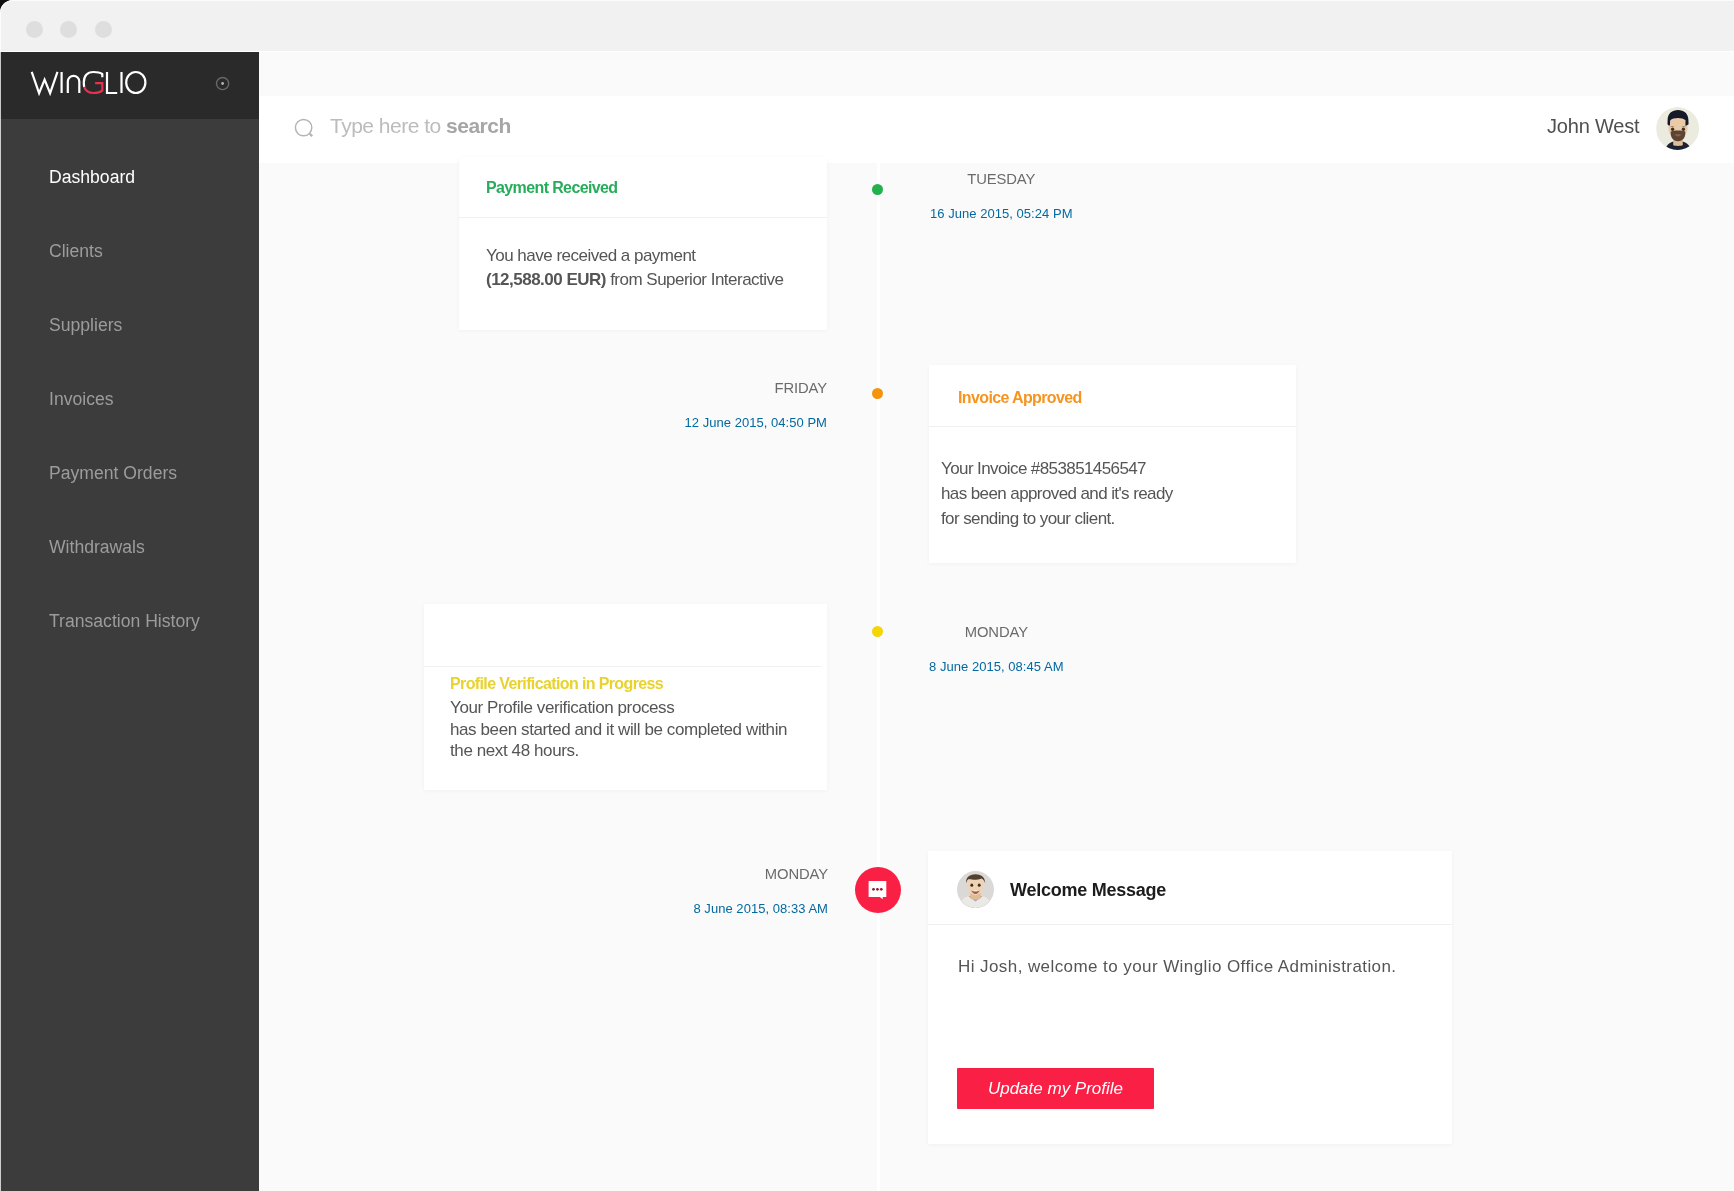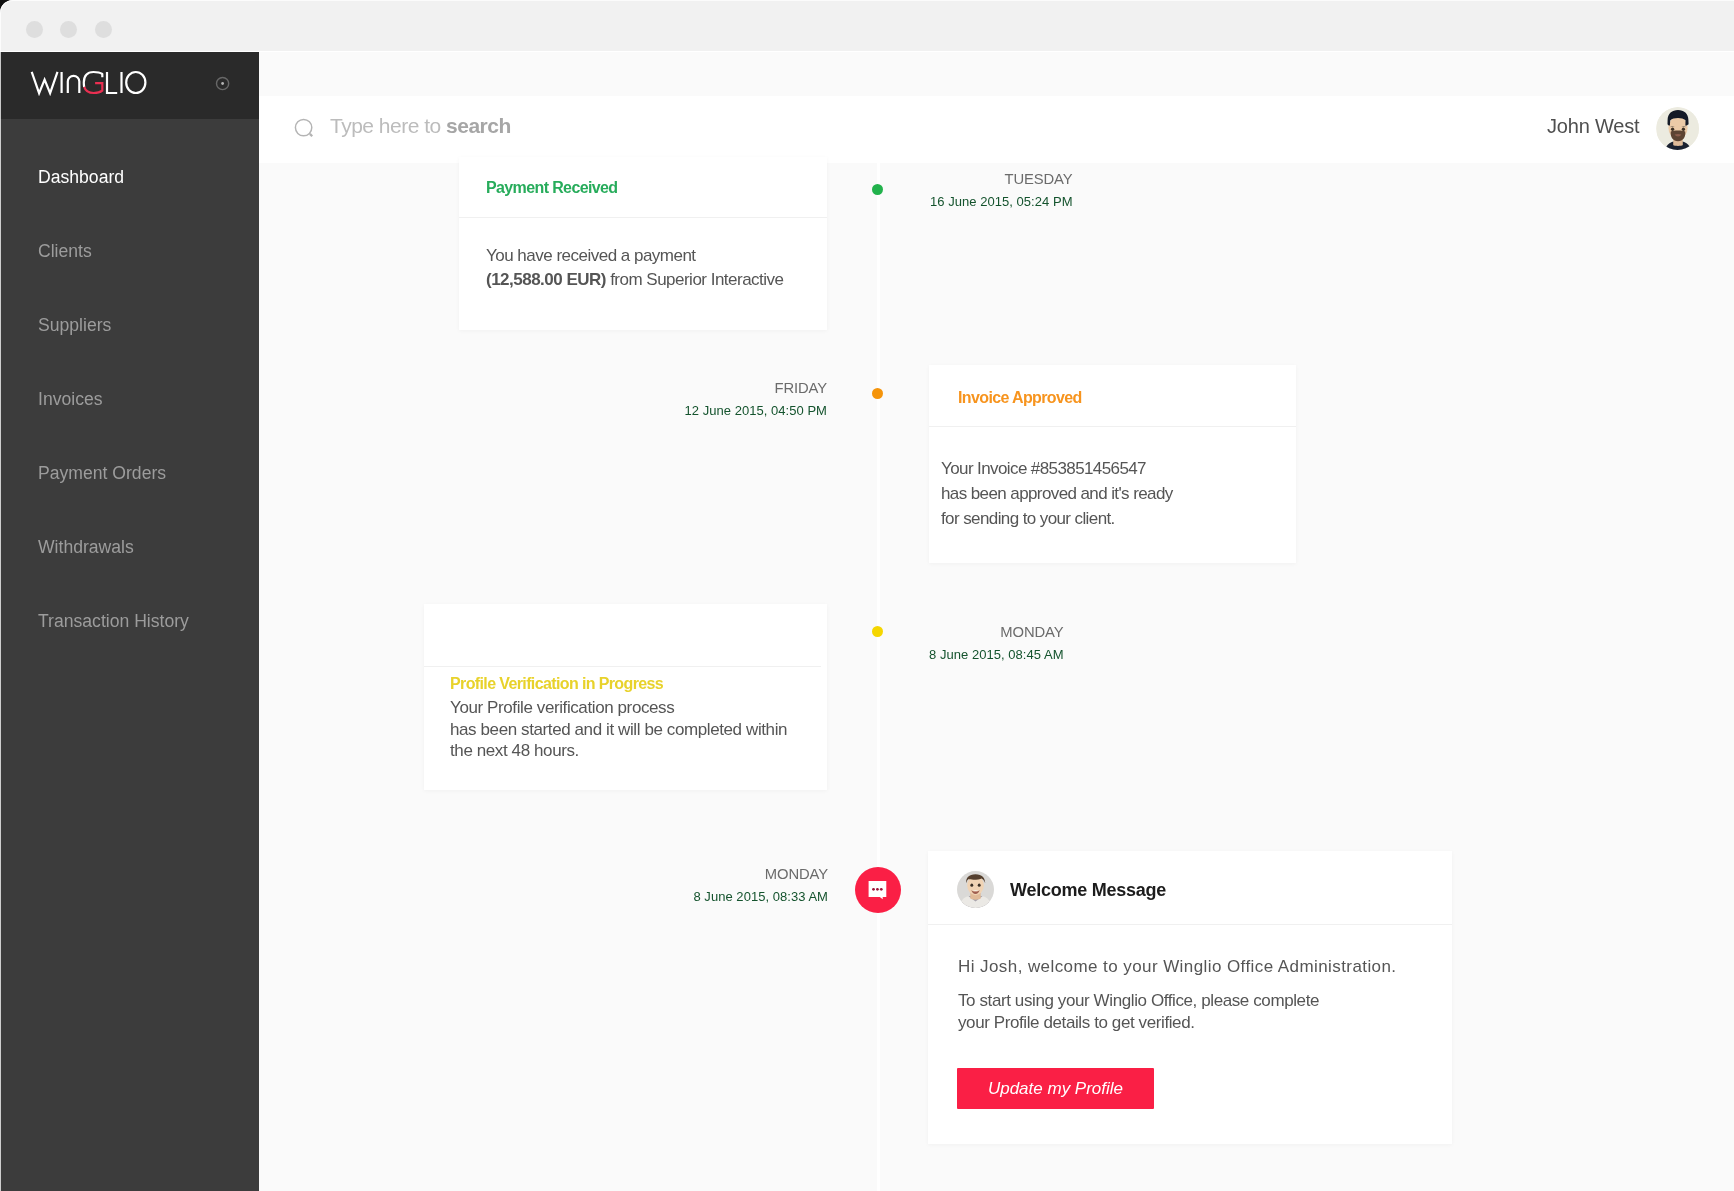--- a/index.html
+++ b/index.html
@@ -14,21 +14,21 @@
   .tl-dot { position:absolute; top:21px; width:17px; height:17px; border-radius:50%; background:#dedede; }
   .tl1{left:26px;} .tl2{left:60px;} .tl3{left:95px;}
 
   
   .sidebar { position:absolute; left:0; top:52px; width:259px; height:1139px; background:#3c3c3c; }
   .logobar { position:absolute; left:0; top:0; width:259px; height:67px; background:#2a2a2a; }
   .logo { position:absolute; left:30px; top:18px; }
   .logo-gear { position:absolute; left:212px; top:22px; width:20px; height:20px; }
 
   .nav { position:absolute; left:0; top:88px; width:259px; }
-  .nav-item { height:74px; display:flex; align-items:center; padding-left:38px; font-size:17.6px; color:#9c9c9c; }
+  .nav-item { height:74px; display:flex; align-items:center; padding-left:49px; font-size:17.6px; color:#9c9c9c; }
   .nav-item.active { color:#ffffff; }
 
   
   .content { position:absolute; left:259px; top:52px; width:1475px; height:1139px; background:#fafafa;margin-top:44px; }
   .header { position:absolute; left:0; top:0; width:1475px; height:67px; background:#ffffff; }
   .search-icon { position:absolute; left:35px; top:22px; }
   .search-text { position:absolute; left:71px; top:19px; font-size:21px; line-height:22px; color:#bcbcbc; letter-spacing:-0.5px; }
   .search-text b { color:#a6a6a6; font-weight:bold; }
   .username { position:absolute; left:1288px; top:19px; font-size:20px; line-height:22px; color:#4f4f4f; letter-spacing:-0.2px; }
   .avatar-hdr { position:absolute; left:1397px; top:11px; width:43px; height:43px; border-radius:50%; overflow:hidden; }
@@ -37,22 +37,22 @@
   .tl-line { position:absolute; left:877px; top:119px; width:3px; height:1072px; background:#ffffff; }
   .tl-dot-ev { position:absolute; width:11px; height:11px; border-radius:50%; }
 
   .card { position:absolute; background:#ffffff; box-shadow:0 1px 4px rgba(0,0,0,0.04); }
   .card-title { position:absolute; font-size:16px; font-weight:bold; letter-spacing:-0.62px; }
   .card-div { position:absolute; height:1px; background:#f0f0f0; }
   .card-body { position:absolute; font-size:17px; color:#555555; line-height:24.3px; white-space:nowrap; letter-spacing:-0.52px; }
 
   .meta { position:absolute; text-align:right; }
   .meta-day { font-size:14.8px; line-height:15px; color:#6b6b6b; letter-spacing:-0.1px; }
-  .meta-date { font-size:13px; line-height:13px; color:#14532d; margin-top:8px; letter-spacing:0.04px; }
-  .meta.left { text-align:right; }
+  .meta-date { font-size:13px; line-height:13px; color:#0369a1; margin-top:20px; letter-spacing:0.04px; }
+  .meta.left { text-align:center; }
 
   
   #card1 { left:459px; top:157px; width:368px; height:173px; }
   #card1 .card-title { left:27px; top:22px; color:#27ac5b; }
   #card1 .card-div { left:0px; top:60px; width:368px; }
   #card1 .card-body { left:27px; top:87px; line-height:24.1px; letter-spacing:-0.51px; }
   #dot1 { left:872px; top:184px; background:#22b24c; }
   #meta1 { left:930px; top:172px; }
 
   
@@ -232,21 +232,20 @@
           <ellipse cx="14.8" cy="14.2" rx="1.45" ry="1.6" fill="#3b3026"></ellipse>
           <ellipse cx="22.2" cy="14.2" rx="1.45" ry="1.6" fill="#3b3026"></ellipse>
           <path d="M14.3 19.0 C16.0 21.1 21.0 21.1 22.7 19.0 C21.9 21.9 20.4 23.0 18.5 23.0 C16.6 23.0 15.1 21.9 14.3 19.0 Z" fill="#a05e50"></path>
           <path d="M15.4 19.6 C17.4 19.1 19.6 19.1 21.6 19.6 C19.8 20.2 17.2 20.2 15.4 19.6 Z" fill="#f8f5f0"></path>
         </g>
       </svg>
     </div>
     <div class="wm-title">Welcome Message</div>
     <div class="card-div" id="div4"></div>
     <div class="wm-line1">Hi Josh, welcome to your Winglio Office Administration.</div>
-    <div class="wm-body">To start using your Winglio Office, please complete<br>your Profile details to get verified.</div>
     <div class="wm-btn">
         <span>Update my Profile</span>
       </div>
   </div>
   <div class="tl-bubble">
     <svg width="46" height="46" viewBox="0 0 46 46">
       <path d="M13.6 14.0 L31.3 14.0 L31.3 30.1 L27.7 30.1 L27.7 32.2 L24.8 30.1 L13.6 30.1 Z" fill="#ffffff"></path>
       <circle cx="18.5" cy="22.3" r="1.38" fill="#9e1338"></circle>
       <circle cx="22.4" cy="22.3" r="1.38" fill="#9e1338"></circle>
       <circle cx="26.3" cy="22.3" r="1.38" fill="#9e1338"></circle>

